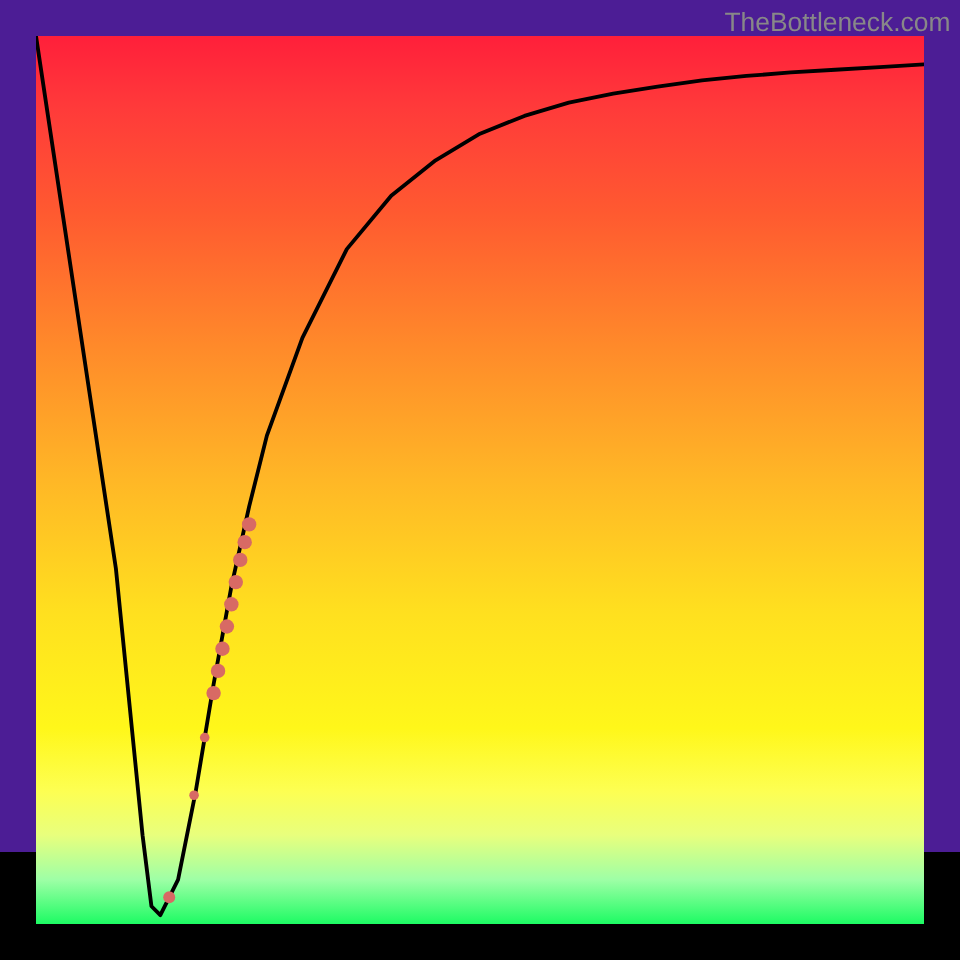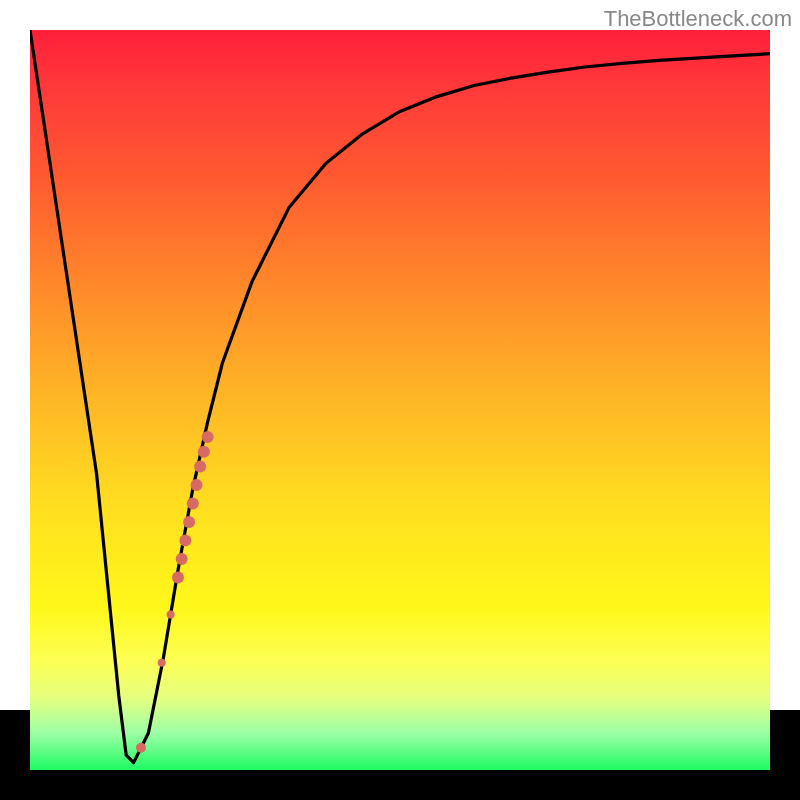--- a/index.html
+++ b/index.html
@@ -8,21 +8,21 @@
     width: 800px;
     height: 800px;
     overflow: hidden;
     background: #000;
     font-family: Arial, Helvetica, sans-serif;
   }
   .frame {
     position: relative;
     width: 800px;
     height: 710px;
-    background: #ffffff;
+    background: #4c1d95;
   }
   .plot {
     position: absolute;
     left: 30px;
     top: 30px;
     width: 740px;
     height: 740px;
     overflow: hidden;
   }
   .gradient {

